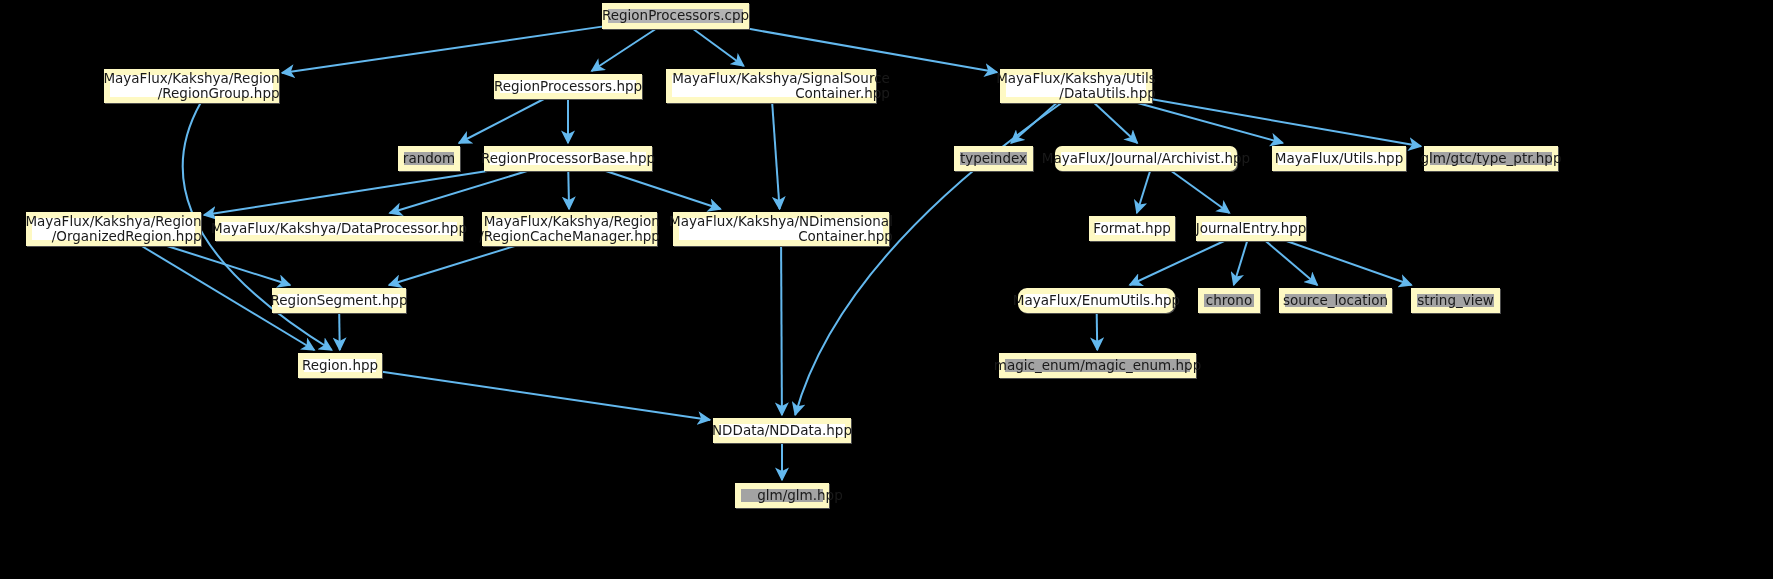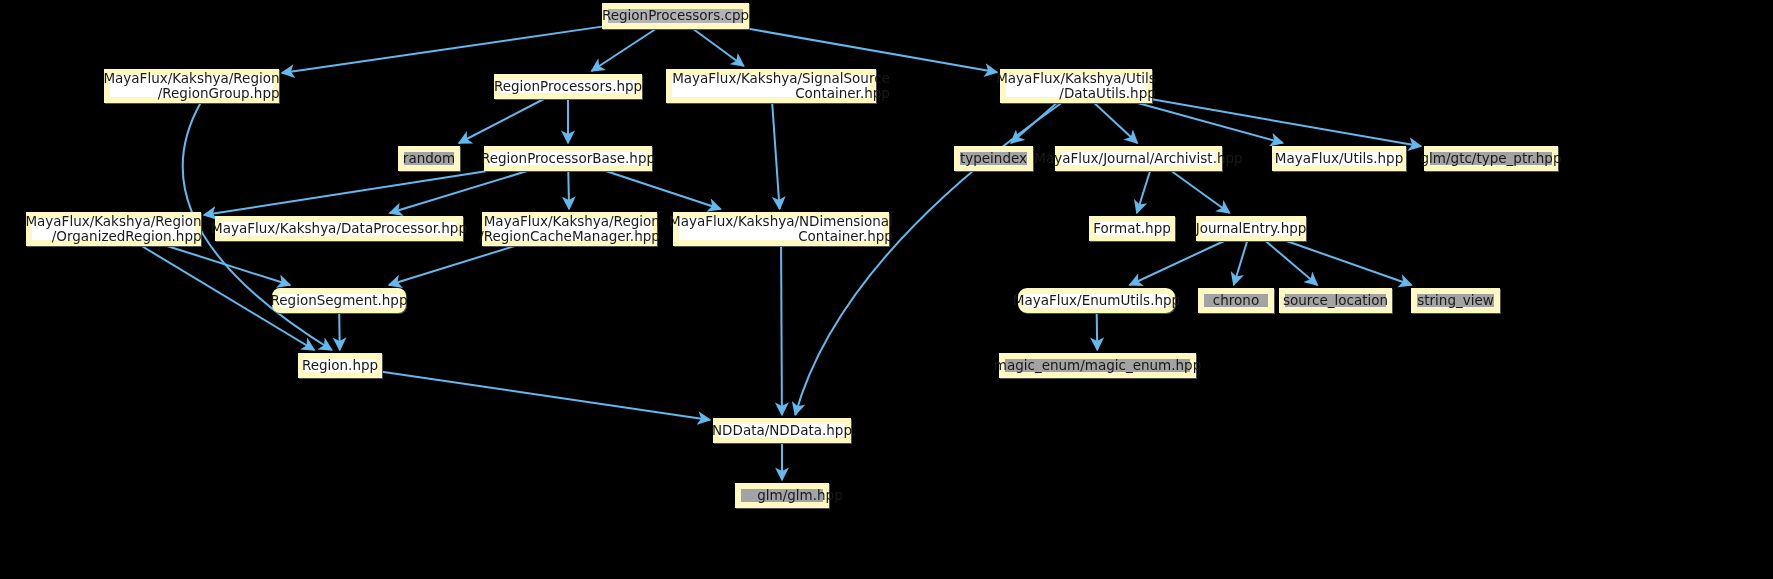--- a/index.html
+++ b/index.html
@@ -97,34 +97,34 @@
     <div class="node" style="left: 104px; top: 69px; width: 175px; height: 34px;">MayaFlux/Kakshya/Region
 /RegionGroup.hpp</div>
     <div class="node" style="left: 494px; top: 74px; width: 148px; height: 25px;">RegionProcessors.hpp</div>
     <div class="node" style="left: 666px; top: 69px; width: 210px; height: 34px; padding-left: 20px;">MayaFlux/Kakshya/SignalSource
 Container.hpp</div>
     <div class="node" style="left: 1000px; top: 69px; width: 152px; height: 34px;">MayaFlux/Kakshya/Utils
 /DataUtils.hpp</div>
     <div class="node sys" style="left: 398px; top: 146px; width: 62px; height: 25px;">random</div>
     <div class="node" style="left: 484px; top: 146px; width: 168px; height: 25px;">RegionProcessorBase.hpp</div>
     <div class="node sys" style="left: 954px; top: 146px; width: 79px; height: 25px;">typeindex</div>
-    <div class="node" style="left: 1055px; top: 146px; width: 167px; height: 25px;">MayaFlux/Journal/Archivist.hpp</div>
+    <div class="node" style="left: 1055px; top: 146px; width: 182px; height: 25px; border-radius: 7px;">MayaFlux/Journal/Archivist.hpp</div>
     <div class="node" style="left: 1272px; top: 146px; width: 134px; height: 25px;">MayaFlux/Utils.hpp</div>
     <div class="node sys" style="left: 1424px; top: 146px; width: 134px; height: 25px;">glm/gtc/type_ptr.hpp</div>
     <div class="node" style="left: 26px; top: 212px; width: 175px; height: 34px;">MayaFlux/Kakshya/Region
 /OrganizedRegion.hpp</div>
     <div class="node" style="left: 215px; top: 216px; width: 248px; height: 25px;">MayaFlux/Kakshya/DataProcessor.hpp</div>
     <div class="node" style="left: 482px; top: 212px; width: 175px; height: 34px;">MayaFlux/Kakshya/Region
 /RegionCacheManager.hpp</div>
     <div class="node" style="left: 673px; top: 212px; width: 216px; height: 34px;">MayaFlux/Kakshya/NDimensional
 Container.hpp</div>
     <div class="node" style="left: 1089px; top: 216px; width: 86px; height: 25px;">Format.hpp</div>
     <div class="node" style="left: 1196px; top: 216px; width: 110px; height: 25px;">JournalEntry.hpp</div>
-    <div class="node" style="left: 272px; top: 288px; width: 134px; height: 25px; border-radius: 8px;">RegionSegment.hpp</div>
+    <div class="node" style="left: 272px; top: 288px; width: 134px; height: 25px;">RegionSegment.hpp</div>
     <div class="node" style="left: 1018px; top: 288px; width: 157px; height: 25px; border-radius: 9px;">MayaFlux/EnumUtils.hpp</div>
-    <div class="node sys" style="left: 1198px; top: 288px; width: 76px; height: 25px;">chrono</div>
+    <div class="node sys" style="left: 1198px; top: 288px; width: 62px; height: 25px;">chrono</div>
     <div class="node sys" style="left: 1279px; top: 288px; width: 113px; height: 25px;">source_location</div>
     <div class="node sys" style="left: 1411px; top: 288px; width: 89px; height: 25px;">string_view</div>
     <div class="node" style="left: 298px; top: 353px; width: 84px; height: 25px;">Region.hpp</div>
     <div class="node sys" style="left: 999px; top: 353px; width: 197px; height: 25px;">magic_enum/magic_enum.hpp</div>
     <div class="node" style="left: 713px; top: 418px; width: 138px; height: 25px;">NDData/NDData.hpp</div>
     <div class="node sys" style="left: 735px; top: 483px; width: 94px; height: 25px; padding-left: 36px;">glm/glm.hpp</div>
   </div>
 
 </body></html>

